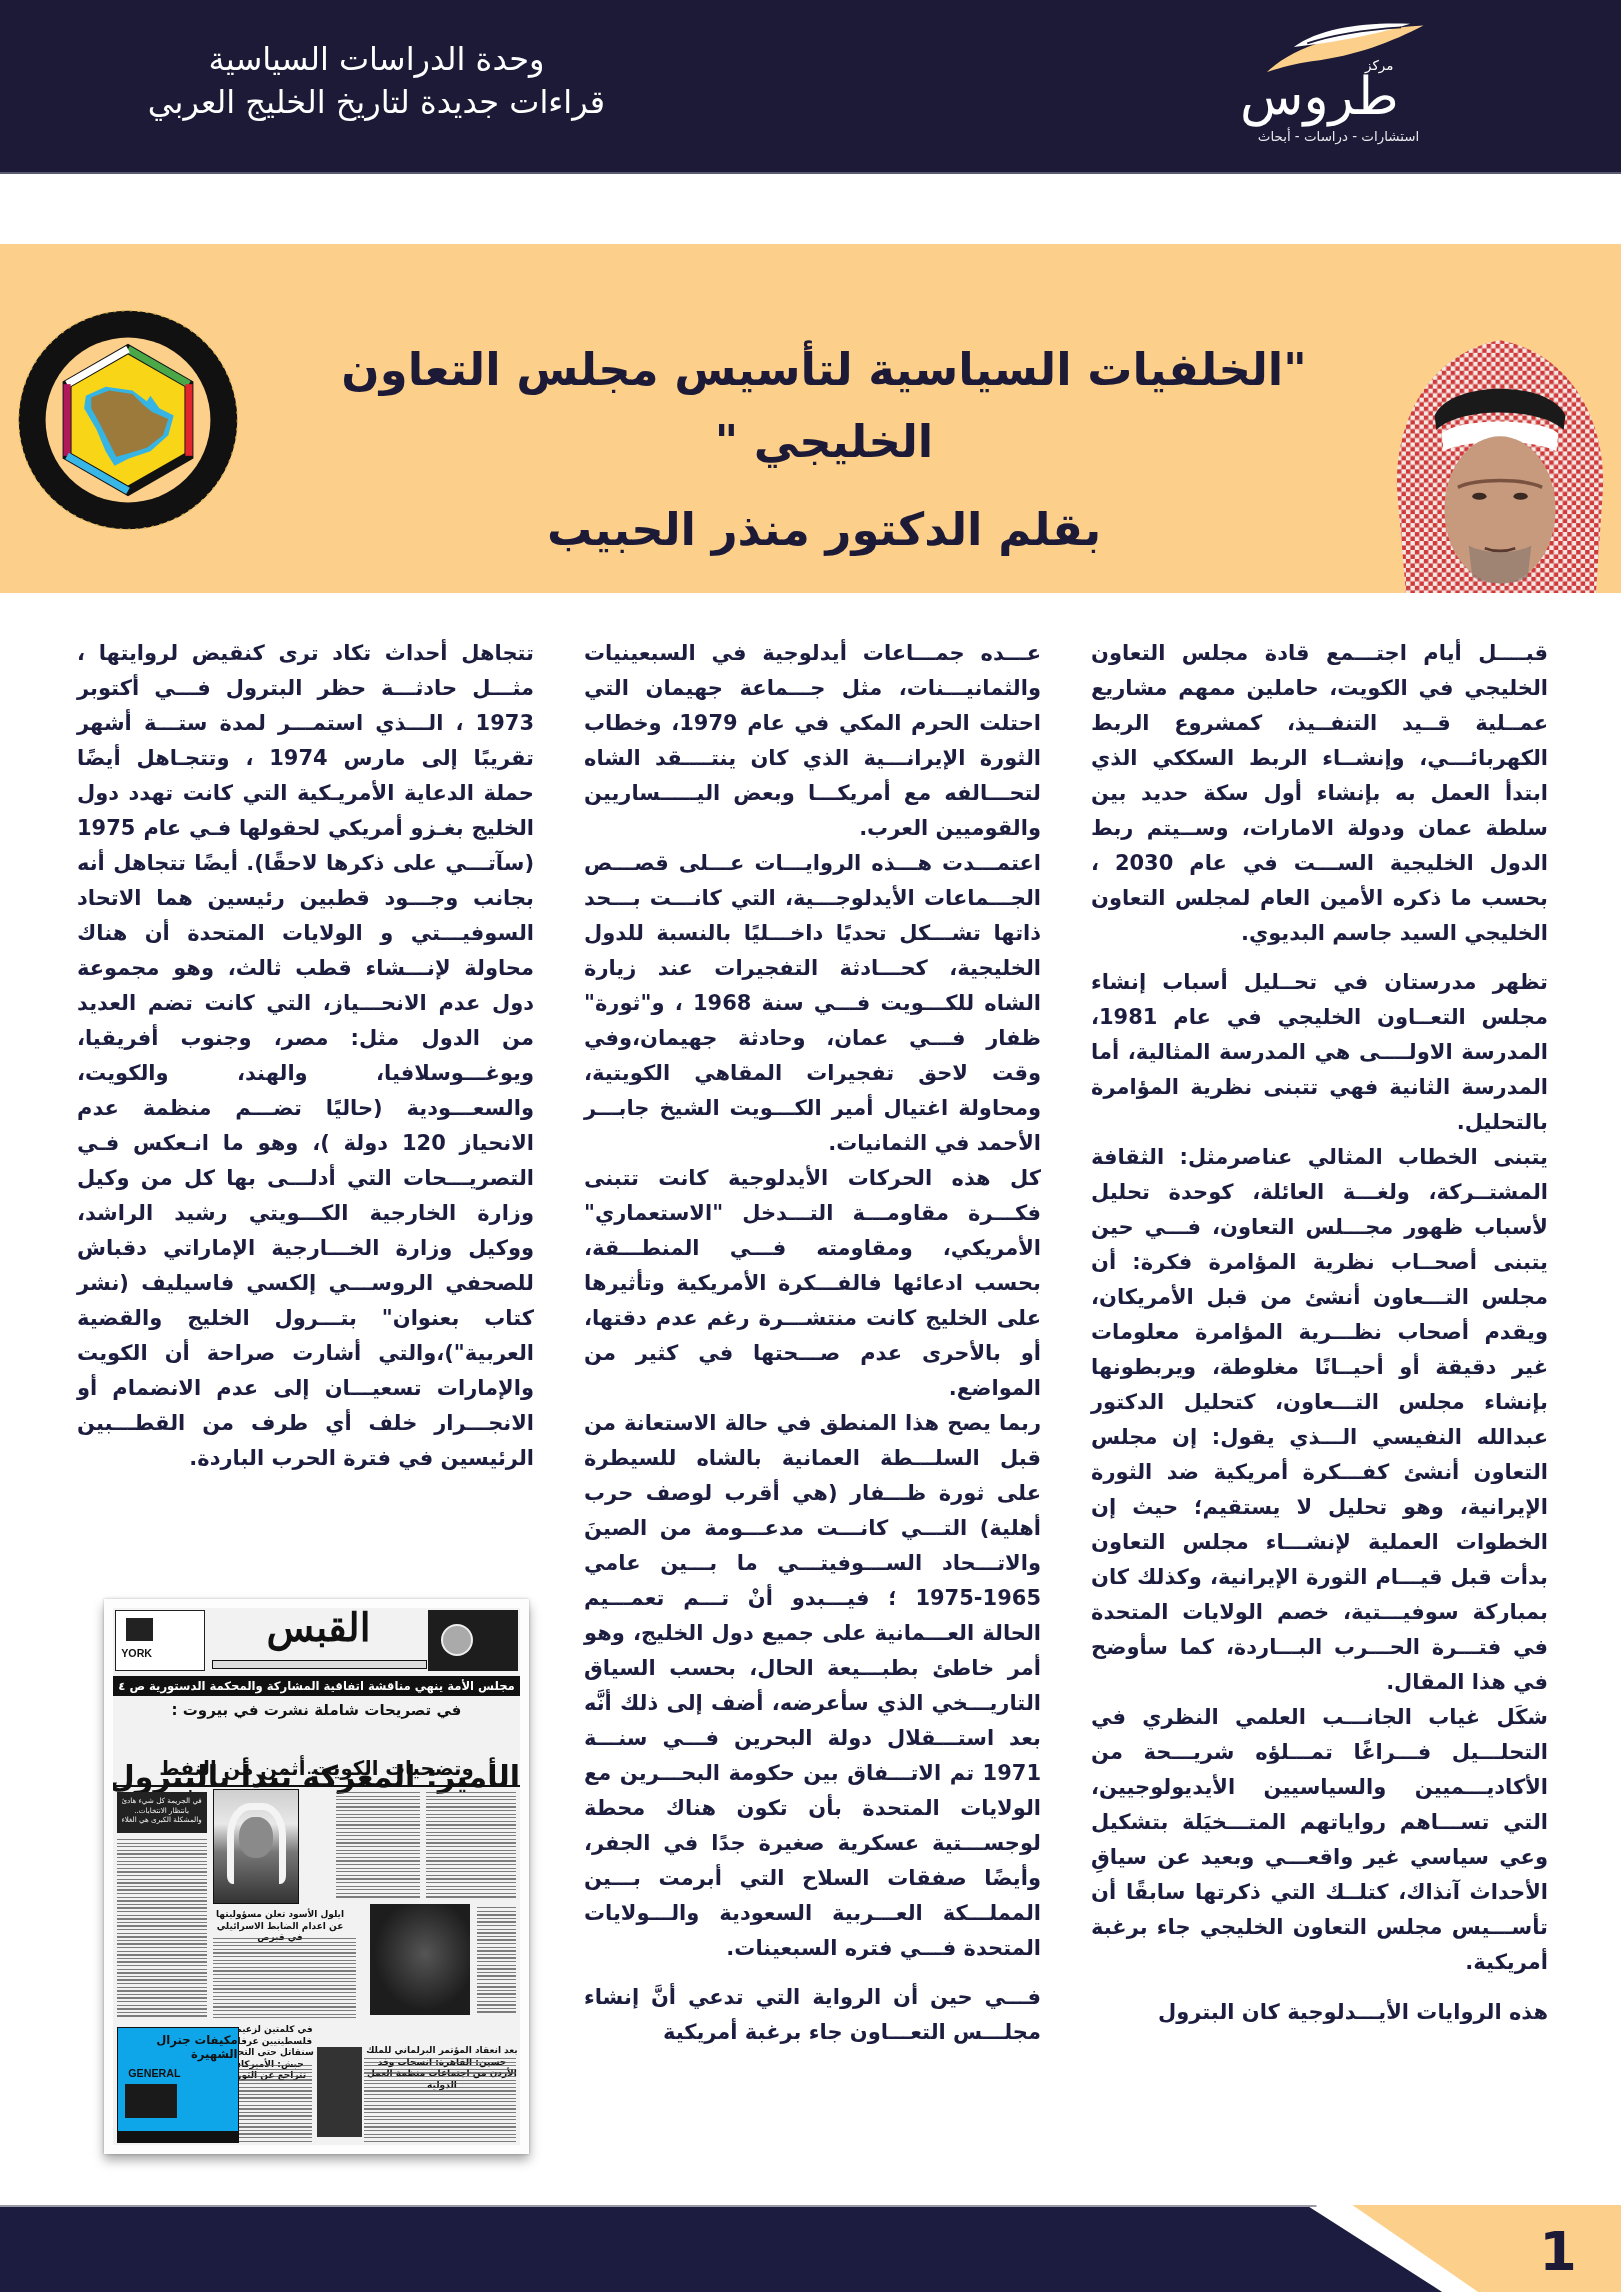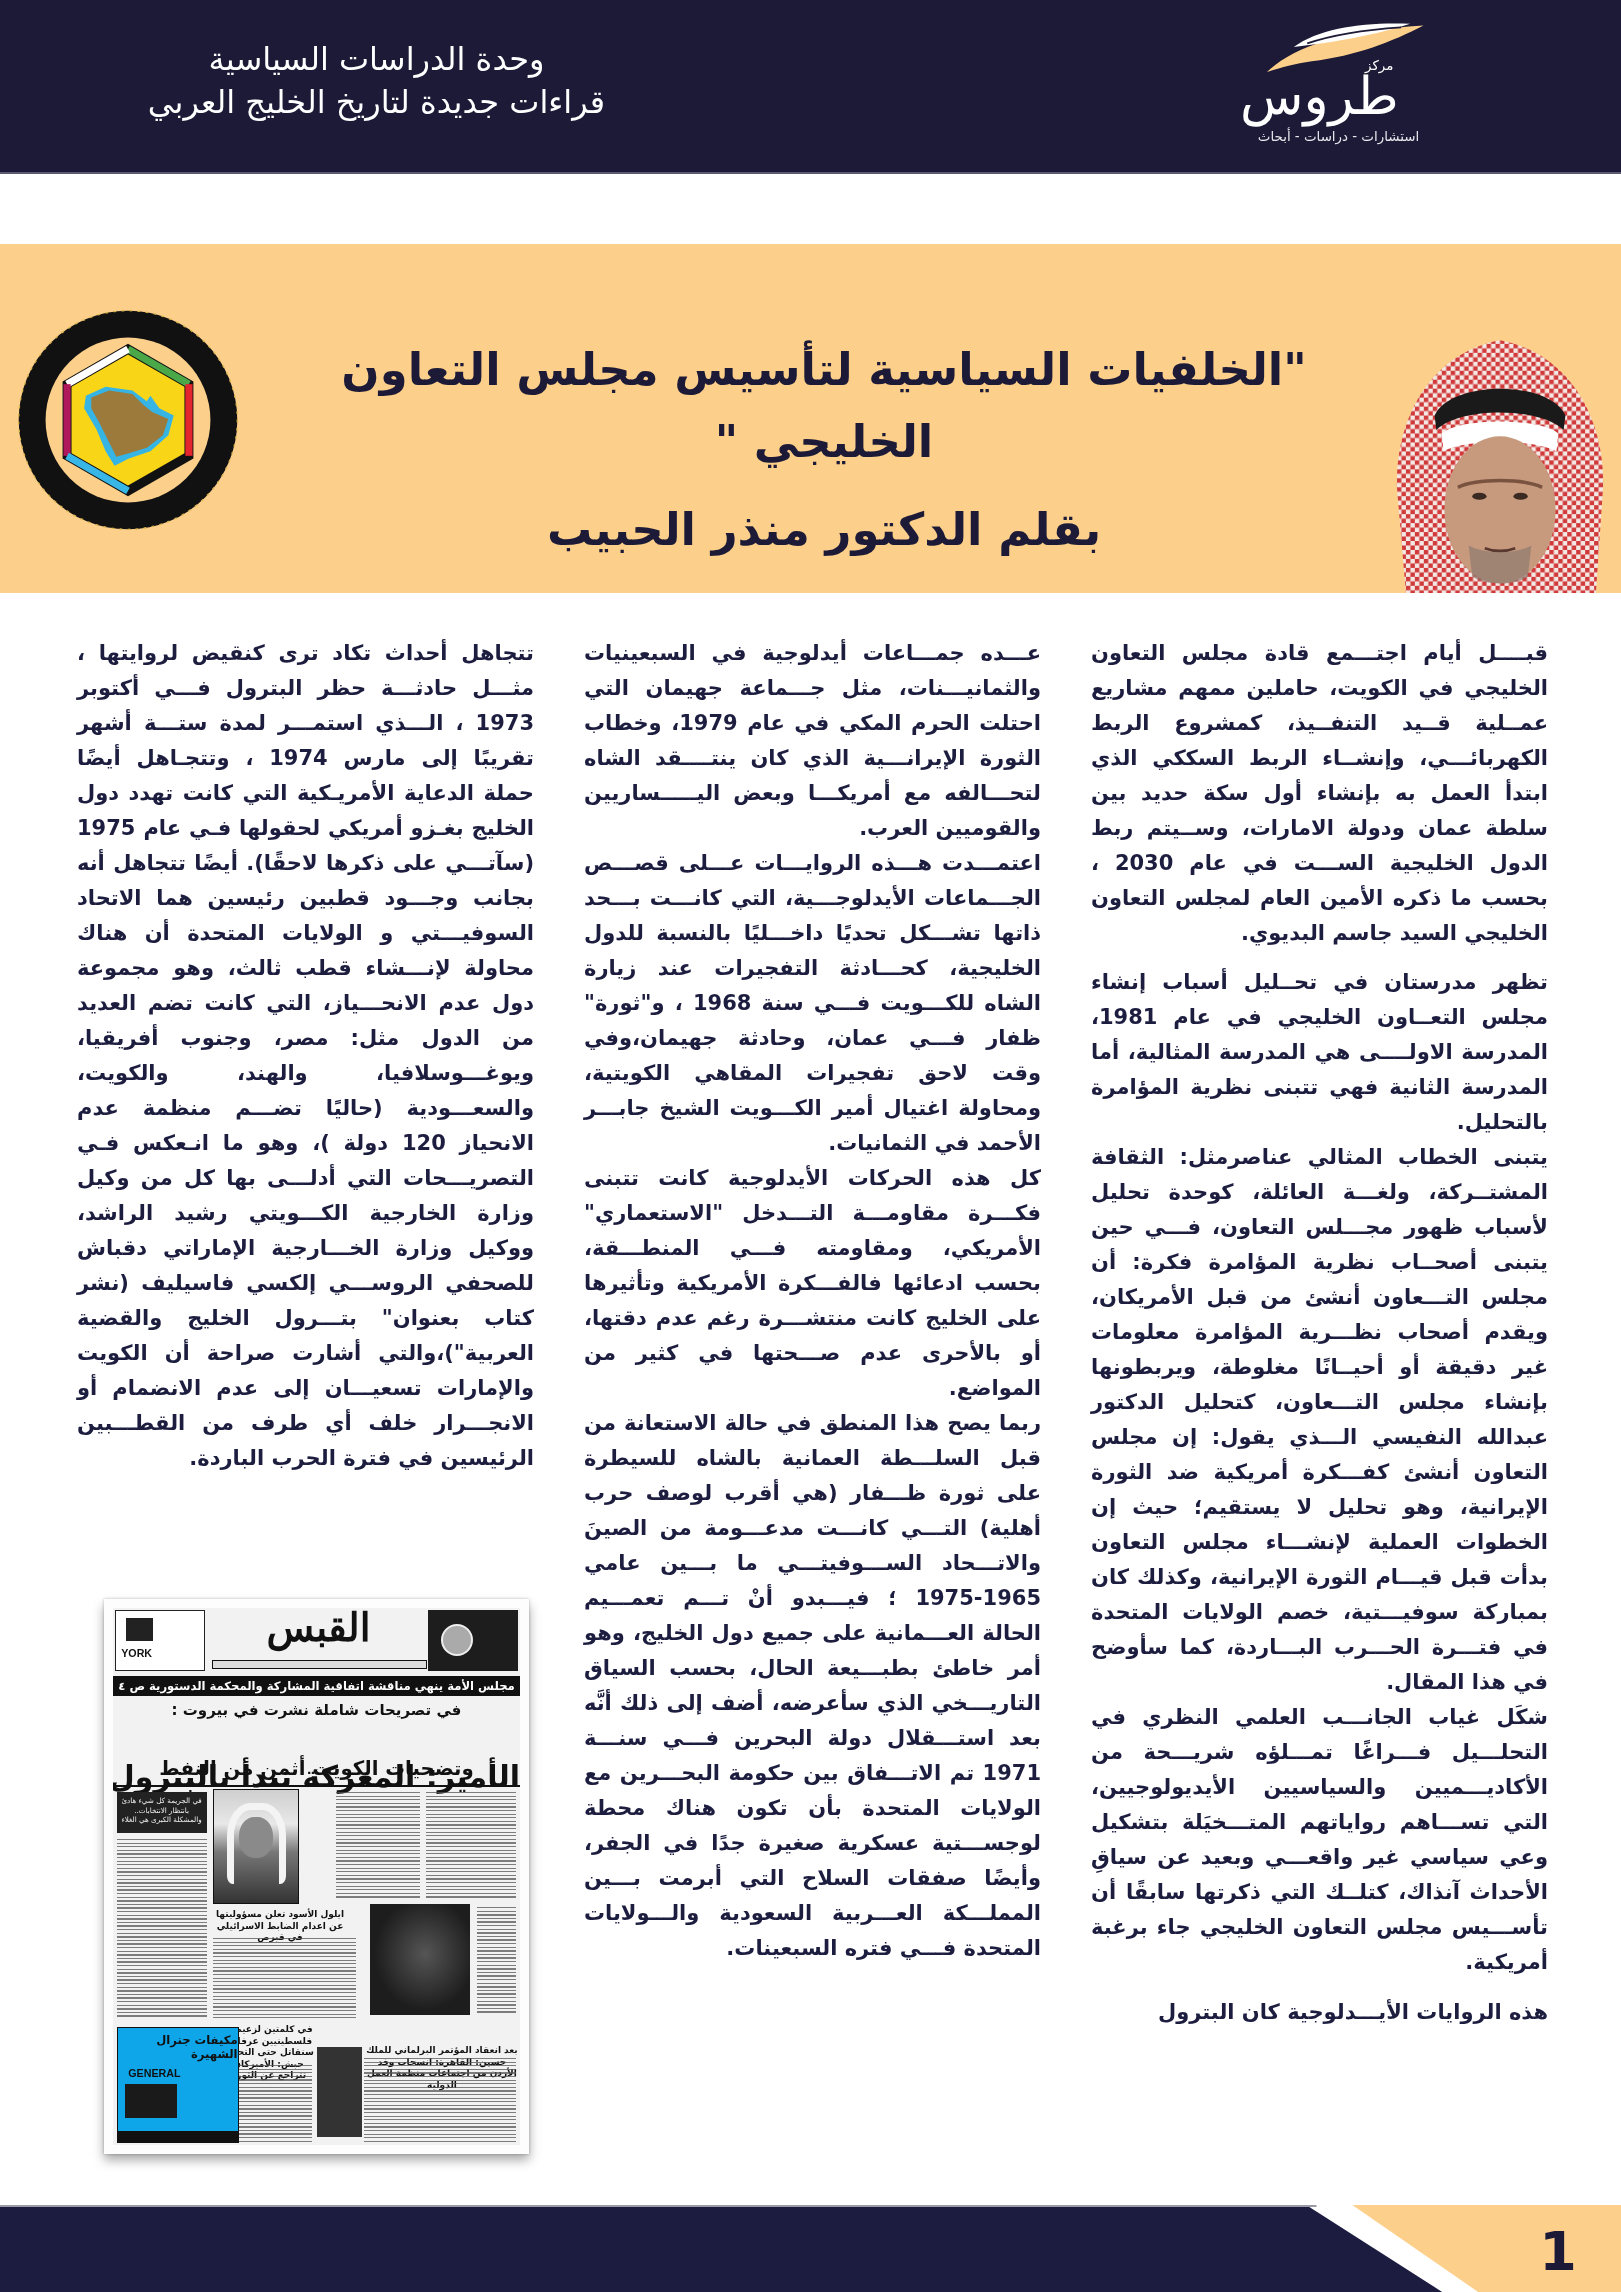--- a/index.html
+++ b/index.html
@@ -136,20 +136,21 @@
   <p> يتبنى الخطاب المثالي عناصرمثل: الثقافة المشتــركة، ولغـــة العائلة، كوحدة تحليل لأسباب ظهور مجـــلس التعاون، فـــي حين يتبنى أصحــاب نظرية المؤامرة فكرة: أن مجلس التـــعاون أنشئ من قبل الأمريكان، ويقدم أصحاب نظـــرية المؤامرة معلومات غير دقيقة أو أحيــانًا مغلوطة، ويربطونها بإنشاء مجلس التـــعاون، كتحليل الدكتور عبدالله النفيسي الـــذي يقول: إن مجلس التعاون أنشئ كفـــكرة أمريكية ضد الثورة الإيرانية، وهو تحليل لا يستقيم؛ حيث إن الخطوات العملية لإنشـــاء مجلس التعاون بدأت قبل قيـــام الثورة الإيرانية، وكذلك كان بمباركة سوفيـــتية، خصم الولايات المتحدة في فتـــرة الحـــرب البـــاردة، كما سأوضح في هذا المقال.</p>
   <p> شكَل غياب الجانـــب العلمي النظري في التحلـــيل فـــراغًا تمـــلؤه شريـــحة من الأكاديـــميين والسياسيين الأيديولوجيين، التي تســـاهم رواياتهم المتـــخيَلة بتشكيل وعي سياسي غير واقعـــي وبعيد عن سياقِ الأحداث آنذاك، كتلــك التي ذكرتها سابقًا أن تأســـيس مجلس التعاون الخليجي جاء برغبة أمريكية.</p>
   <p class="gap">هذه الروايات الأيـــدلوجية كان البترول</p>
 </div>
 
 <div class="col col-middle">
   <p>عـــده جمـــاعات أيدلوجية في السبعينيات والثمانيـــنات، مثل جـــماعة جهيمان التي احتلت الحرم المكي في عام 1979، وخطاب الثورة الإيرانـــية الذي كان ينتــــقد الشاه لتحـــالفه مع أمريكـــا وبعض اليـــــساريين والقوميين العرب.</p>
   <p> اعتمـــدت هـــذه الروايـــات عـــلى قصـــص الجـــماعات الأيدلوجـــية، التي كانـــت بـــحد ذاتها تشـــكل تحديًا داخـــليًا بالنسبة للدول الخليجية، كحـــادثة التفجيرات عند زيارة الشاه للكـــويت فـــي سنة 1968 ، و"ثورة" ظفار فـــي عمان، وحادثة جهيمان،وفي وقت لاحق تفجيرات المقاهي الكويتية، ومحاولة اغتيال أمير الكـــويت الشيخ جابـــر الأحمد في الثمانيات.</p>
   <p>كل هذه الحركات الأيدلوجية كانت تتبنى فكـــرة مقاومـــة التـــدخل "الاستعماري" الأمريكي، ومقاومته فـــي المنطـــقة، بحسب ادعائها فالفـــكرة الأمريكية وتأثيرها على الخليج كانت منتشـــرة رغم عدم دقتها، أو بالأحرى عدم صـــحتها في كثير من المواضع.</p>
   <p> ربما يصح هذا المنطق في حالة الاستعانة من قبل السلـــطة العمانية بالشاه للسيطرة على ثورة ظـــفار (هي أقرب لوصف حرب أهلية) التـــي كانـــت مدعـــومة من الصينَ والاتـــحاد الســـوفيتـــي ما بـــين عامي 1965-1975 ؛ فيـــبدو أنْ تـــم تعمـــيم الحالة العـــمانية على جميع دول الخليج، وهو أمر خاطئ بطبـــيعة الحال، بحسب السياق التاريـــخي الذي سأعرضه، أضف إلى ذلك أنَّه بعد استـــقلال دولة البحرين فـــي سنـــة 1971 تم الاتـــفاق بين حكومة البحـــرين مع الولايات المتحدة بأن تكون هناك محطة لوجســـتية عسكرية صغيرة جدًا في الجفر، وأيضًا صفقات السلاح التي أبرمت بـــين المملـــكة العـــربية السعودية والـــولايات المتحدة فـــي فتره السبعينات.</p>
+  <p class="gap"> فـــي حين أن الرواية التي تدعي أنَّ إنشاء مجلـــس التعـــاون جاء برغبة أمريكية</p>
 </div>
 
 <div class="col col-left">
   <p>تتجاهل أحداث  تكاد ترى كنقيض لروايتها ، مثـــل حادثـــة حظر البترول فـــي أكتوبر 1973 ، الـــذي استمـــر لمدة ستـــة أشهر تقريبًا إلى مارس 1974 ، وتتجـاهل أيضًا حملة الدعاية الأمريـكية التي كانت تهدد دول الخليج بغـزو أمريكي لحقولها فـي عام 1975 (سآتـــي على ذكرها لاحقًا). أيضًا تتجاهل أنه بجانب وجـــود قطبين رئيسين هما الاتحاد السوفيـــتي و الولايات المتحدة أن هناك محاولة لإنـــشاء قطب ثالث، وهو مجموعة دول عدم الانحـــياز، التي كانت تضم العديد من الدول مثل: مصر، وجنوب أفريقيا، ويوغـــوسلافيا، والهند، والكويت، والسعـــودية (حاليًا تضـــم منظمة عدم الانحياز 120  دولة )، وهو ما انـعكس فـي التصريـــحات التي أدلـــى بها كل من وكيل وزارة الخارجية الكـــويتي رشيد الراشد، ووكيل وزارة الخـــارجية الإماراتي دقباش للصحفي الروســـي إلكسي فاسيليف (نشر كتاب بعنوان" بتـــرول الخليج والقضية العربية")،والتي أشارت صراحة أن الكويت والإمارات تسعيـــان إلى عدم الانضمام أو الانجـــرار خلف أي طرف من القطـــبين الرئيسين في فترة الحرب الباردة.</p>
 </div>
 
 <div class="newspaper">
   <div class="np-inner">
     <div class="np-masthead">
       <div class="np-ad-left">

